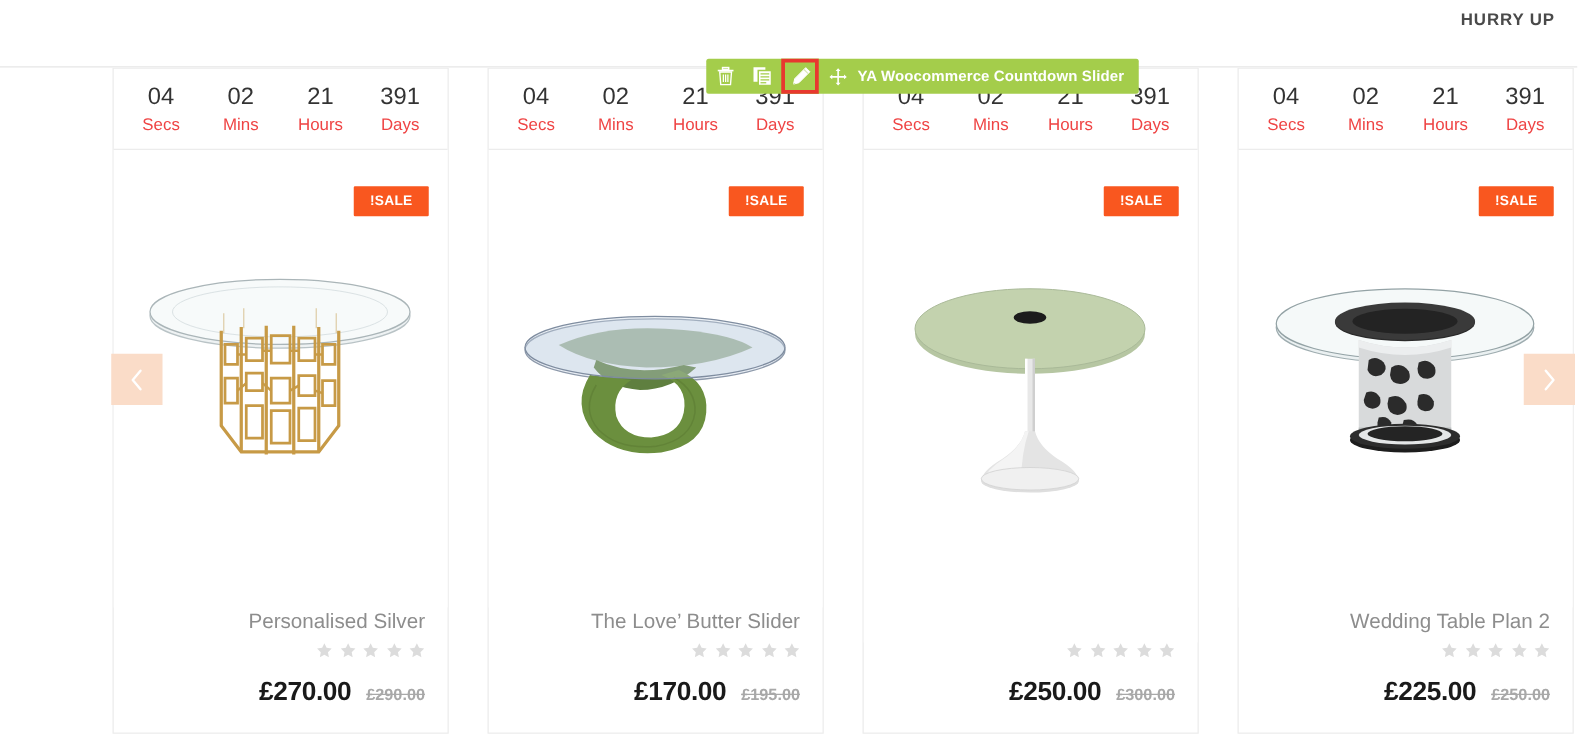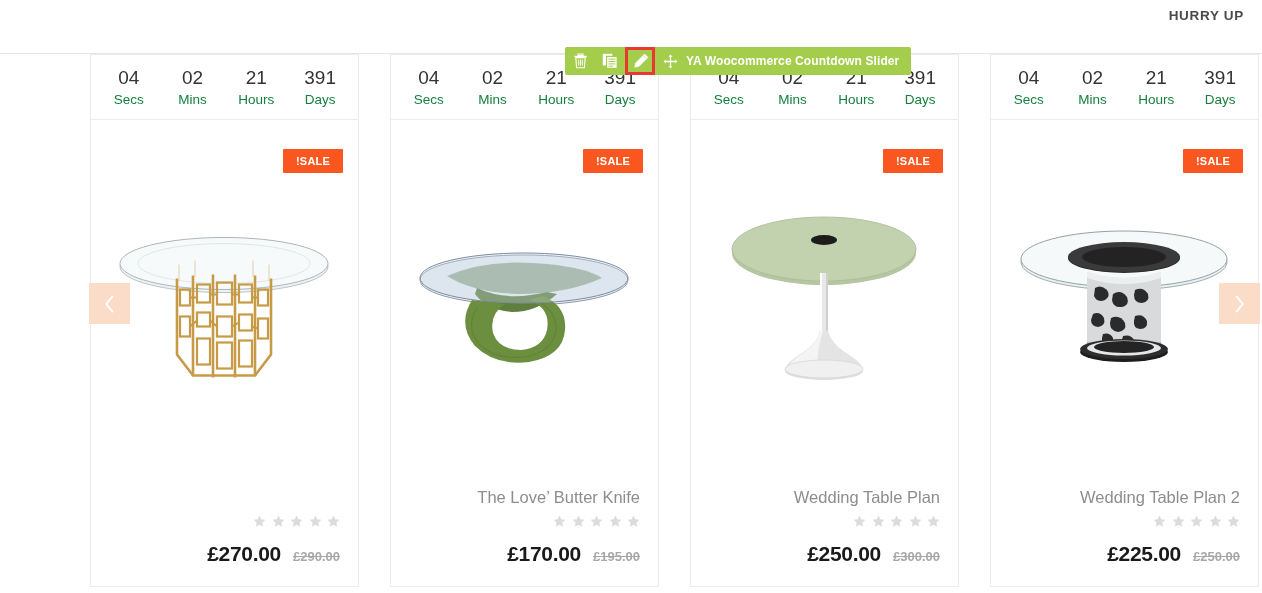--- a/index.html
+++ b/index.html
@@ -75,21 +75,21 @@
   .countdown {
     height: 65px; border-bottom: 1px solid #ececec;
     display: flex; align-items: center; justify-content: space-around;
     padding: 0 6px;
   }
   .cd-unit { text-align: center; width: 62px; }
   .cd-num {
     font-size: 19px; color: #333; line-height: 24px;
     font-family: "Liberation Sans", sans-serif;
   }
-  .cd-lbl { font-size: 13.5px; color: #15803d; line-height: 19px; }
+  .cd-lbl { font-size: 13.5px; color: #ef4444; line-height: 19px; }
 
   
   .img-zone { position: relative; flex: 1; overflow: hidden; background:#fff; }
   .sale-badge {
     position: absolute; right: 15px; top: 29px;
     background: #f9571f; color: #fff;
     font-size: 11px; font-weight: bold; letter-spacing: 0.2px;
     padding: 6px 13px; border-radius: 1px; z-index: 5;
   }
   .prod-img {
@@ -226,20 +226,21 @@
                 <rect x="141" y="84" width="10" height="20"></rect>
               </g>
               <g stroke="#c79a46" stroke-width="2">
                 <path d="M73 63 L80 63 M93 60 L100 60 M115 60 L122 60 M135 63 L141 63"></path>
                 <path d="M73 92 L80 86 M93 86 L100 92 M115 92 L122 88 M135 92 L141 94"></path>
               </g>
             </svg>
           </div>
         </div>
         <div class="card-info">
+          <div class="prod-title">Personalised Silver</div>
           <div class="stars">
             <svg width="13" height="13" viewBox="0 0 14 14">
                 <path d="M7 0.6l1.9 4 4.4 0.6-3.2 3.1 0.8 4.4L7 10.6 3.1 12.7l0.8-4.4L0.7 5.2l4.4-0.6z" fill="#dcdcdc"></path>
               </svg>
             <svg width="13" height="13" viewBox="0 0 14 14">
                 <path d="M7 0.6l1.9 4 4.4 0.6-3.2 3.1 0.8 4.4L7 10.6 3.1 12.7l0.8-4.4L0.7 5.2l4.4-0.6z" fill="#dcdcdc"></path>
               </svg>
             <svg width="13" height="13" viewBox="0 0 14 14">
                 <path d="M7 0.6l1.9 4 4.4 0.6-3.2 3.1 0.8 4.4L7 10.6 3.1 12.7l0.8-4.4L0.7 5.2l4.4-0.6z" fill="#dcdcdc"></path>
               </svg>
@@ -284,21 +285,21 @@
               <path d="M30 38 Q70 20 130 26 Q170 30 185 40 Q150 56 100 56 Q55 54 30 38Z" fill="#5d7b4a" opacity="0.55"></path>
               <path d="M60 50 Q90 64 130 54 L140 56 Q120 74 95 74 Q70 72 58 56Z" fill="#5f7f3f"></path>
               <path d="M55 62 Q40 86 58 108 Q78 128 112 124 Q146 118 148 92 Q150 68 126 58 L112 62 Q134 70 130 92 Q126 110 104 112 Q82 112 76 95 Q72 76 88 66Z" fill="#6b8f3e"></path>
               <path d="M60 70 Q48 90 62 106 Q78 122 108 119 Q136 114 139 92 Q140 74 122 64" fill="none" stroke="#5b7c33" stroke-width="1.2" opacity="0.6"></path>
               <ellipse cx="107" cy="40" rx="104" ry="25" fill="#c9d6e6" opacity="0.35"></ellipse>
               <ellipse cx="107" cy="40" rx="104" ry="25" fill="none" stroke="#7f8da0" stroke-width="1"></ellipse>
             </svg>
           </div>
         </div>
         <div class="card-info">
-          <div class="prod-title">The Love’ Butter Knife</div>
+          <div class="prod-title">The Love’ Butter Slider</div>
           <div class="stars">
             <svg width="13" height="13" viewBox="0 0 14 14">
                 <path d="M7 0.6l1.9 4 4.4 0.6-3.2 3.1 0.8 4.4L7 10.6 3.1 12.7l0.8-4.4L0.7 5.2l4.4-0.6z" fill="#dcdcdc"></path>
               </svg>
             <svg width="13" height="13" viewBox="0 0 14 14">
                 <path d="M7 0.6l1.9 4 4.4 0.6-3.2 3.1 0.8 4.4L7 10.6 3.1 12.7l0.8-4.4L0.7 5.2l4.4-0.6z" fill="#dcdcdc"></path>
               </svg>
             <svg width="13" height="13" viewBox="0 0 14 14">
                 <path d="M7 0.6l1.9 4 4.4 0.6-3.2 3.1 0.8 4.4L7 10.6 3.1 12.7l0.8-4.4L0.7 5.2l4.4-0.6z" fill="#dcdcdc"></path>
               </svg>
@@ -347,21 +348,20 @@
               <path d="M103 60 L105 60 L105 125 L103 125Z" fill="#ffffff"></path>
               <path d="M109 60 L111 60 L111 125 L109 125Z" fill="#cfcfcf"></path>
               <path d="M103 118 Q100 130 85 140 Q68 150 68 158 L146 158 Q146 150 129 140 Q114 130 111 118Z" fill="#e4e4e4"></path>
               <path d="M103 118 Q100 130 86 140 Q72 149 70 157 L100 157 Q100 136 106 118Z" fill="#f4f4f4"></path>
               <ellipse cx="107" cy="158" rx="39" ry="9" fill="#dedede"></ellipse>
               <ellipse cx="107" cy="156" rx="39" ry="9" fill="#f0f0f0" stroke="#d4d4d4" stroke-width="0.7"></ellipse>
             </svg>
           </div>
         </div>
         <div class="card-info">
-          <div class="prod-title">Wedding Table Plan</div>
           <div class="stars">
             <svg width="13" height="13" viewBox="0 0 14 14">
                 <path d="M7 0.6l1.9 4 4.4 0.6-3.2 3.1 0.8 4.4L7 10.6 3.1 12.7l0.8-4.4L0.7 5.2l4.4-0.6z" fill="#dcdcdc"></path>
               </svg>
             <svg width="13" height="13" viewBox="0 0 14 14">
                 <path d="M7 0.6l1.9 4 4.4 0.6-3.2 3.1 0.8 4.4L7 10.6 3.1 12.7l0.8-4.4L0.7 5.2l4.4-0.6z" fill="#dcdcdc"></path>
               </svg>
             <svg width="13" height="13" viewBox="0 0 14 14">
                 <path d="M7 0.6l1.9 4 4.4 0.6-3.2 3.1 0.8 4.4L7 10.6 3.1 12.7l0.8-4.4L0.7 5.2l4.4-0.6z" fill="#dcdcdc"></path>
               </svg>

